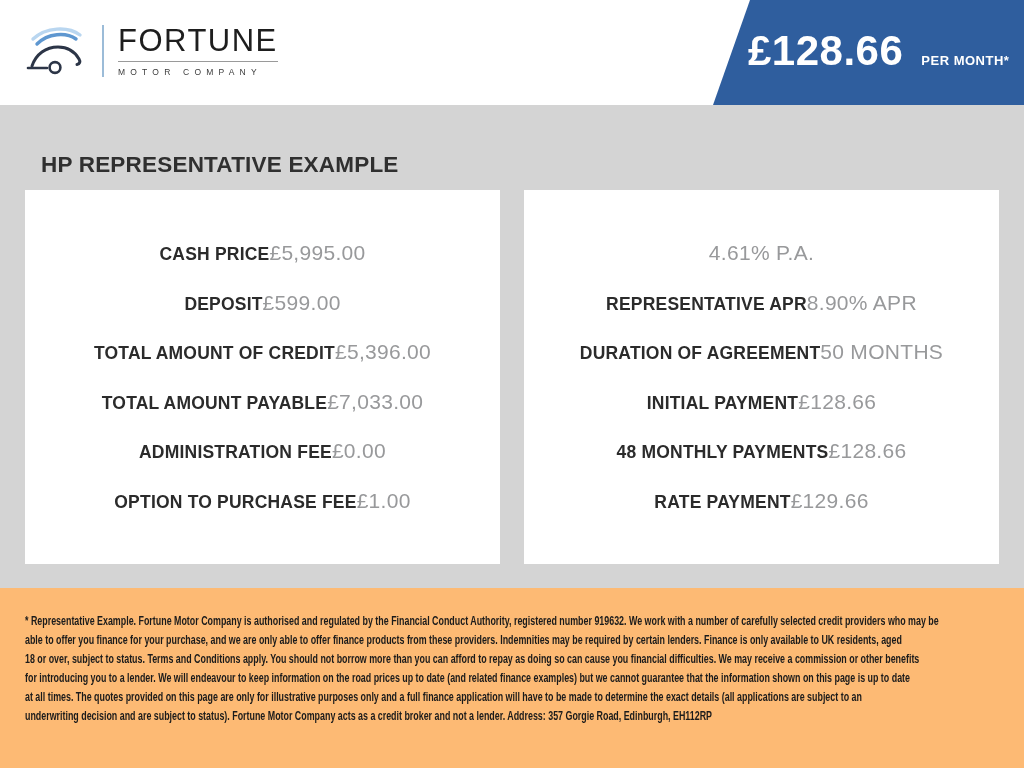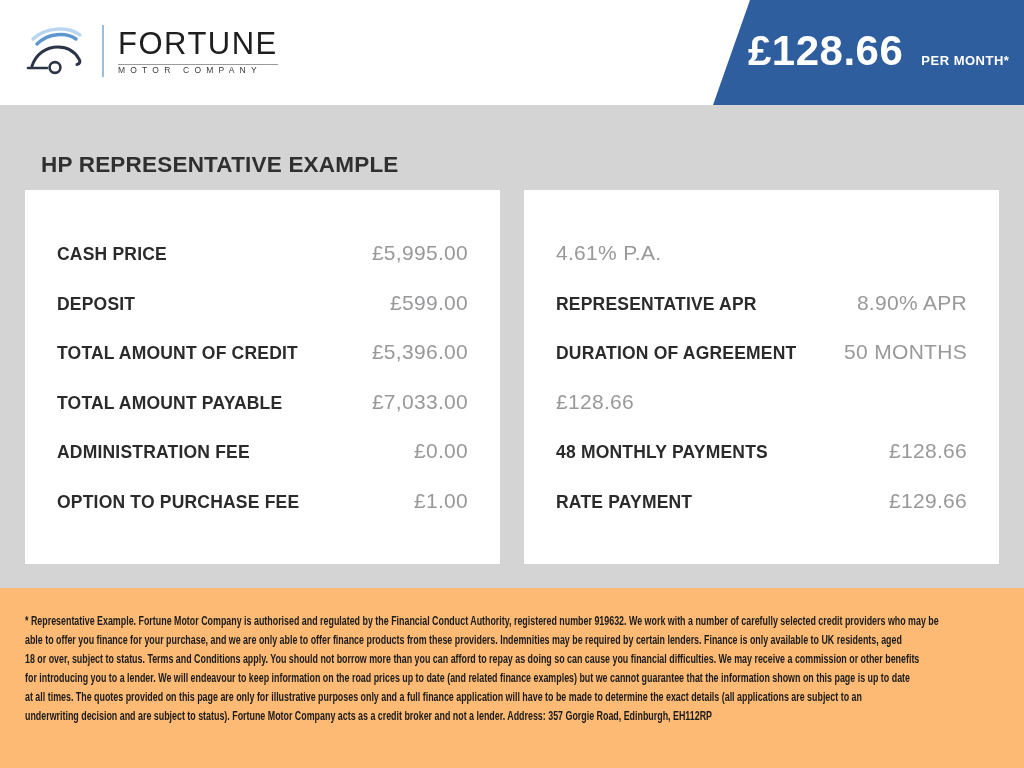--- a/index.html
+++ b/index.html
@@ -18,21 +18,21 @@
   .logo { position: absolute; left: 26px; top: 24px; display: flex; align-items: center; }
   .car-svg { width: 66px; height: 54px; display: block; }
   .logo-divider { width: 2px; height: 52px; background: #9cbcd8; margin: 0 14px 0 10px; }
   .logo-name {
     font-size: 31px; font-weight: 400; letter-spacing: 1.5px;
     color: #1e1e1e; line-height: 1;
   }
   .logo-tagline {
     font-size: 8.5px; font-weight: 500; letter-spacing: 5.2px;
     color: #3a3a3a; border-top: 1px solid #9a9a9a;
-    margin-top: 5px; white-space: nowrap;
+    margin-top: 5px; padding-top: 5px; white-space: nowrap;
   }
 
   .price-banner {
     position: absolute; top: 0; right: 0; width: 311px; height: 105px;
     background: #2f5e9e;
     clip-path: polygon(37px 0, 100% 0, 100% 100%, 0 100%);
     color: #ffffff;
     display: flex; align-items: baseline;
     padding: 30px 0 0 35px;
   }
@@ -49,20 +49,21 @@
     font-size: 22.5px; font-weight: 700; color: #303030; letter-spacing: 0.2px;
   }
   .cards {
     position: absolute; left: 25px; top: 85px; width: 974px; height: 374px;
     display: flex; gap: 24px;
   }
   .card {
     flex: 1; background: #ffffff;
     display: flex; flex-direction: column; justify-content: space-evenly;
     padding: 26px 32px;
+    align-items: center;
   }
   .finance-row { display: flex; justify-content: space-between; align-items: baseline; }
   .finance-label { font-size: 17.5px; font-weight: 700; color: #2b2b2b; letter-spacing: 0.2px; }
   .finance-value { font-size: 21px; font-weight: 400; color: #98999b; letter-spacing: 0.3px; }
 
   
   .footer { position: absolute; top: 588px; left: 0; width: 1024px; height: 180px; background: #fdba74; }
   .disclaimer {
     position: absolute; left: 25px; top: 24px; width: 1340px;
     font-size: 12px; font-weight: 700; color: #1b1b1b; line-height: 19px;
@@ -135,20 +136,21 @@
         </div>
         <div class="finance-row">
           <span class="finance-label">REPRESENTATIVE APR</span>
           <span class="finance-value">8.90% APR</span>
         </div>
         <div class="finance-row">
           <span class="finance-label">DURATION OF AGREEMENT</span>
           <span class="finance-value">50 MONTHS</span>
         </div>
         <div class="finance-row">
+          <span class="finance-label">INITIAL PAYMENT</span>
           <span class="finance-value">£128.66</span>
         </div>
         <div class="finance-row">
           <span class="finance-label">48 MONTHLY PAYMENTS</span>
           <span class="finance-value">£128.66</span>
         </div>
         <div class="finance-row">
           <span class="finance-label">RATE PAYMENT</span>
           <span class="finance-value">£129.66</span>
         </div>

